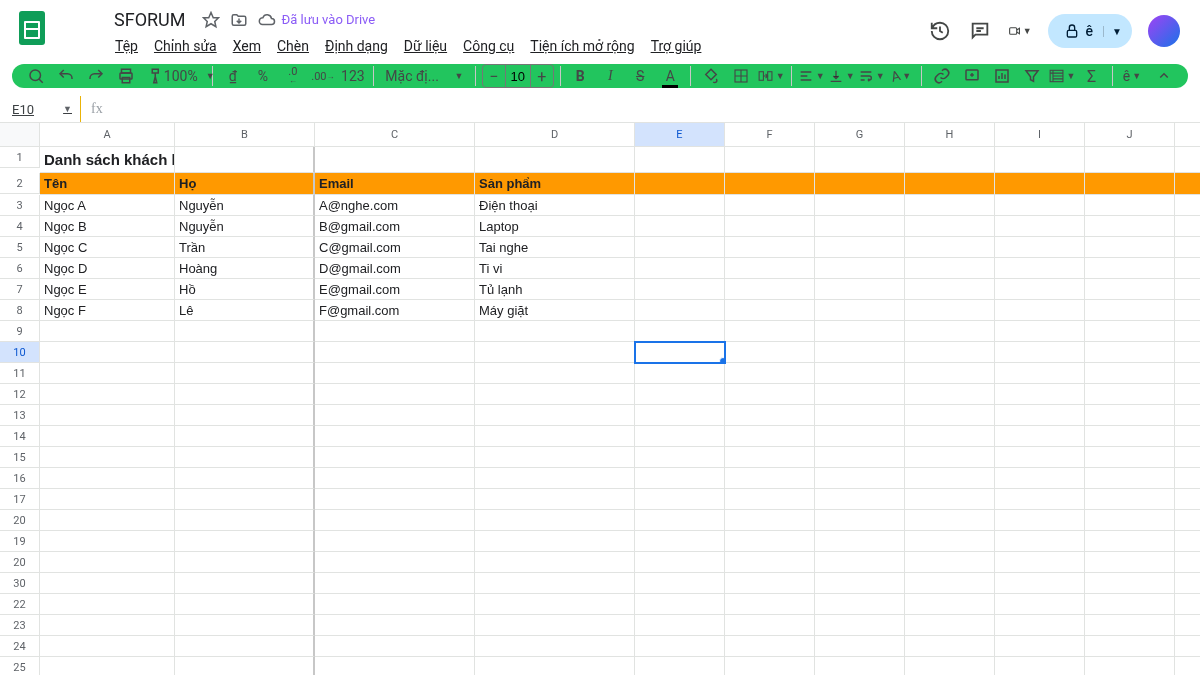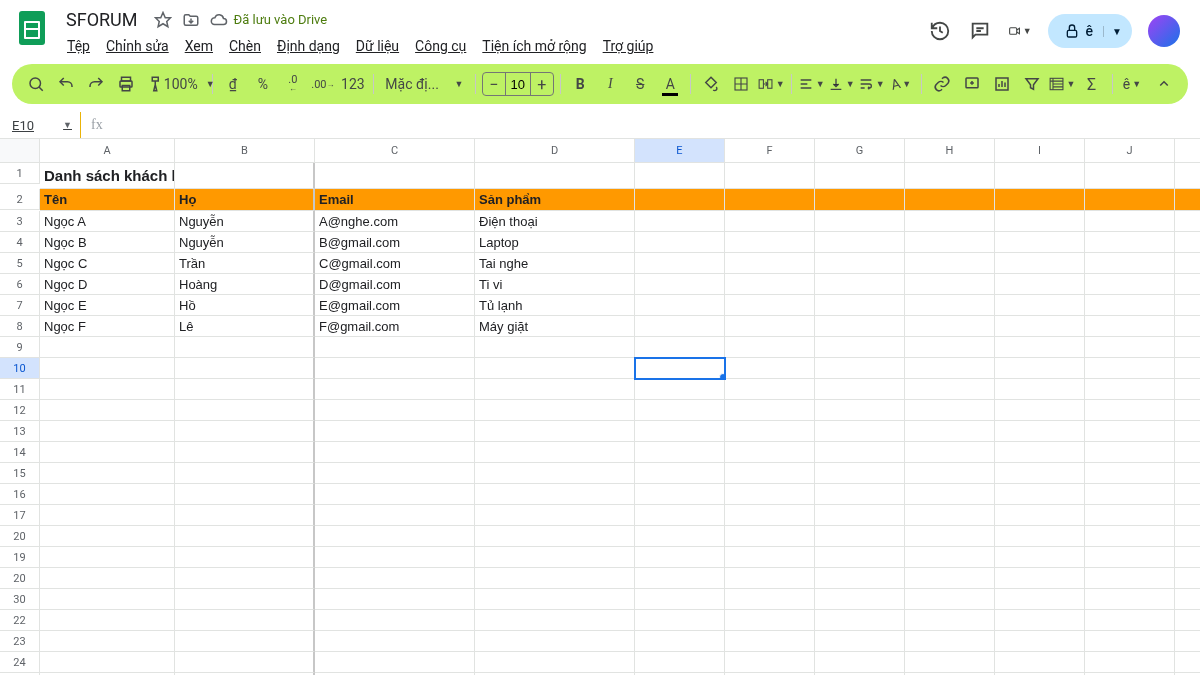--- a/index.html
+++ b/index.html
@@ -2,33 +2,33 @@
 <html><head>
 <meta charset="utf-8">
 <style>
 * { box-sizing: border-box; margin: 0; padding: 0; }
 body { font-family: "Google Sans", Roboto, Arial, sans-serif; font-size: 13px; color: #202124; background: #fff; overflow: hidden; width: 1200px; height: 675px; }
 .header { display: flex; align-items: flex-start; padding: 8px 12px 0 12px; }
 .logo { width: 40px; height: 40px; display: flex; align-items: center; justify-content: center; margin-right: 8px; }
 .logo-inner { width: 26px; height: 34px; background: #0f9d58; border-radius: 3px; position: relative; }
 .logo-inner::after { content: ""; position: absolute; left: 5px; right: 5px; top: 10px; height: 14px; border: 2px solid #fff; border-radius: 1px; }
 .logo-inner::before { content: ""; position: absolute; left: 5px; right: 5px; top:17px; height:2px; background:#fff; }
-.title-area { flex: 1; }
+.title-area { flex: 1; margin-left: 48px; }
 .title-row { display: flex; align-items: center; gap: 10px; line-height: 22px; }
 .doc-title { font-size: 18px; color: #202124; padding: 1px 6px; border-radius: 4px; }
 .title-icons { display: flex; gap: 10px; color: #5f6368; align-items: center; }
 .menu-row { display: flex; gap: 2px; margin-top: 2px; text-decoration: underline; }
 .menu-item { padding: 4px 7px; font-size: 14px; color: #202124; border-radius: 4px; cursor: pointer; }
 .header-right { display: flex; align-items: center; gap: 16px; padding-top: 6px; padding-right: 8px; color: #444746; }
 .hr-icon { width: 24px; height: 24px; display: flex; align-items: center; justify-content: center; }
 .share-btn { display:flex; align-items:center; background:#c2e7ff; border-radius: 40px; padding: 9px 10px 9px 16px; gap:6px; font-size:14px; font-weight:500; color:#001d35; }
 .share-arrow { border-left:1px solid rgba(0,0,0,.2); padding-left:8px; margin-left:4px; font-size:10px; }
 .avatar { width: 32px; height: 32px; border-radius: 50%; background: linear-gradient(135deg,#a142f4,#1a73e8); }
 
-.toolbar { margin: 6px 12px 8px 12px; background: #bef264; border-radius: 24px; padding: 4px 10px; display: flex; align-items: center; gap: 2px; height: 40px; justify-content: space-between; }
+.toolbar { margin: 6px 12px 8px 12px; background: #22c55e; border-radius: 24px; padding: 4px 10px; display: flex; align-items: center; gap: 2px; height: 24px; justify-content: space-between; }
 .tb-btn { min-width: 28px; height: 30px; display: flex; align-items: center; justify-content: center; color: #444746; border-radius: 4px; font-size: 14px; cursor:pointer; position:relative; }
 .tb-sep { width: 1px; height: 20px; background: #c7c7c7; margin: 0 4px; }
 .fontsize-box { display: flex; align-items: center; border: 1px solid #747775; border-radius: 4px; height: 24px; }
 .fontsize-box .pm { width: 22px; text-align: center; font-size: 16px; color: #444746; cursor:pointer; }
 .fontsize-box input { width: 26px; border: none; text-align: center; font-size: 13px; background: transparent; outline:none; border-left:1px solid #747775; border-right:1px solid #747775; height:22px; }
 .font-dd { display:flex; align-items:center; gap:6px; padding:0 6px; height:26px; }
 .caret { font-size: 9px; color:#444746; margin-left:2px; }
 .text-color-underline { position:absolute; bottom:3px; left:6px; right:6px; height:3px; }
 
 .namebox-row { display: flex; align-items: center; border-bottom: 1px solid #e1e3e1; height: 27px; padding-left: 6px; }
@@ -69,21 +69,21 @@
             <svg width="18" height="18" viewBox="0 0 24 24" fill="none" stroke="#5f6368" stroke-width="2">
               <polygon points="12 2 15 9 22 9 17 14 18.5 21 12 17 5.5 21 7 14 2 9 9 9"></polygon>
             </svg>
           </span>
         <span>
             <svg width="18" height="18" viewBox="0 0 24 24" fill="none" stroke="#5f6368" stroke-width="2">
               <path d="M3 7a2 2 0 012-2h4l2 2h8a2 2 0 012 2v8a2 2 0 01-2 2H5a2 2 0 01-2-2z"></path>
               <path d="M12 10v6M9 13l3 3 3-3"></path>
             </svg>
           </span>
-        <span style="display:flex;align-items:center;gap:6px;color:#4d7c0f;font-size:13px;">
+        <span style="display:flex;align-items:center;gap:6px;color:#8b5cf6;font-size:13px;">
             <svg width="18" height="18" viewBox="0 0 24 24" fill="none" stroke="#5f6368" stroke-width="2">
               <path d="M18 18a4 4 0 000-8 6 6 0 00-11.5-1A4.5 4.5 0 006 18z"></path>
             </svg>
             <span>Đã lưu vào Drive</span>
           </span>
       </div>
     </div>
     <div class="menu-row" id="menu-row">
         <div class="menu-item">Tệp</div>
         <div class="menu-item">Chỉnh sửa</div>

